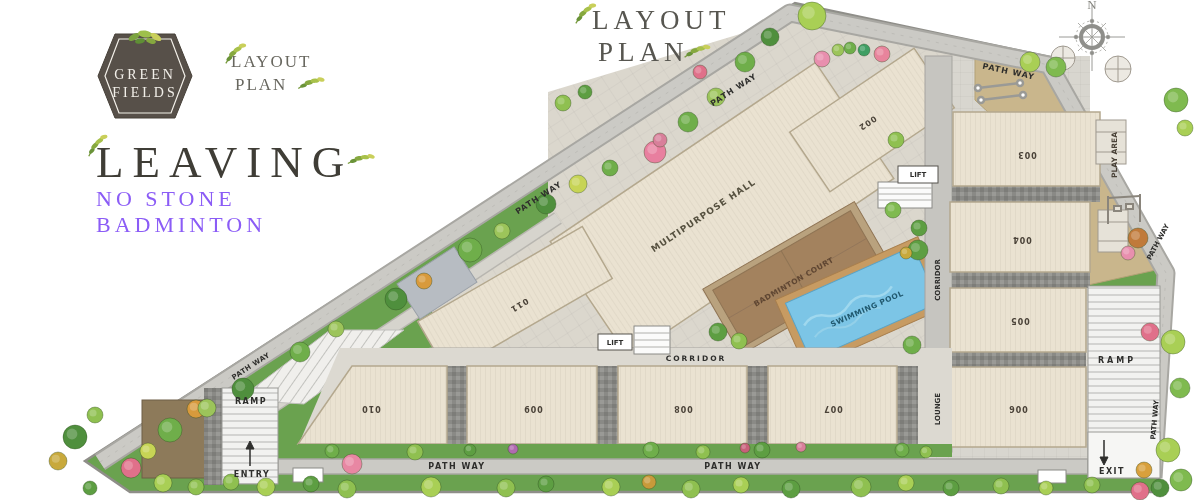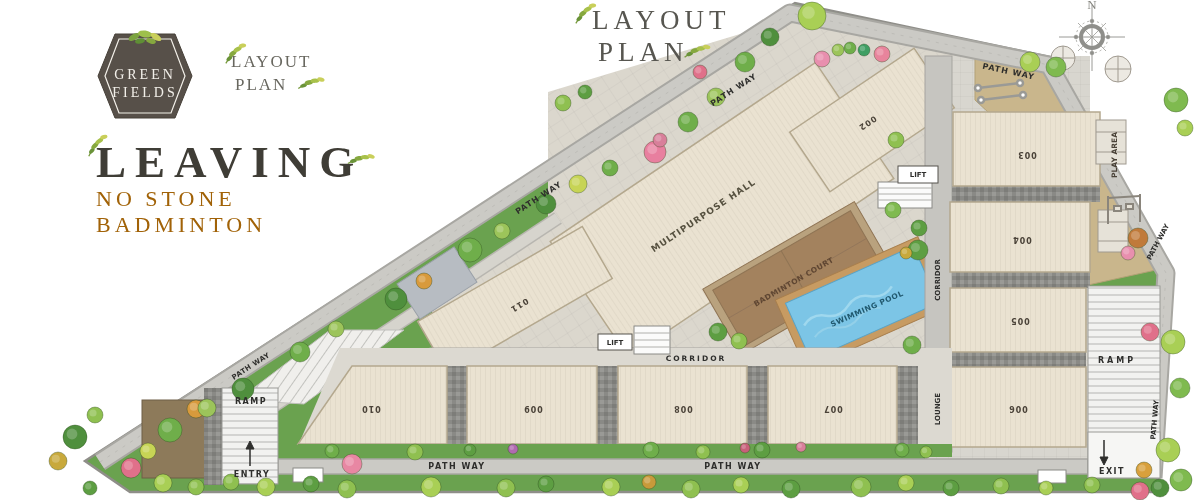--- a/index.html
+++ b/index.html
@@ -8,22 +8,22 @@
   .plan-svg{position:absolute;left:0;top:0;}
   
   .brand-logo{position:absolute;left:96px;top:30px;}
   .logo-caption{position:absolute;left:231px;top:50px;color:#68675f;
     font-family:"Liberation Serif",serif;font-size:17px;letter-spacing:2px;line-height:23px;}
   .logo-caption .l2{margin-left:4px;}
   .main-title{position:absolute;left:592px;top:4px;color:#575650;
     font-family:"Liberation Serif",serif;font-size:27px;letter-spacing:5px;line-height:32px;}
   .main-title .l2{margin-left:6px;}
   .tagline{position:absolute;left:96px;top:138px;font-family:"Liberation Serif",serif;}
-  .tagline .big{font-size:45px;letter-spacing:9px;color:#3f3d36;line-height:48px;font-weight:bold;}
-  .tagline .sub{font-size:22px;letter-spacing:4px;color:#a16207;line-height:26px;}
+  .tagline .big{font-size:45px;letter-spacing:9px;color:#3f3d36;line-height:48px;}
+  .tagline .sub{font-size:22px;letter-spacing:4px;color:#8b5cf6;line-height:26px;}
   .sprig{position:absolute;width:26px;height:22px;}
   svg text{font-family:"DejaVu Sans",sans-serif;}
 </style>
 </head>
 <body>
 
 <div class="stage">
 
   <svg width="0" height="0" style="position:absolute">
     <defs>

